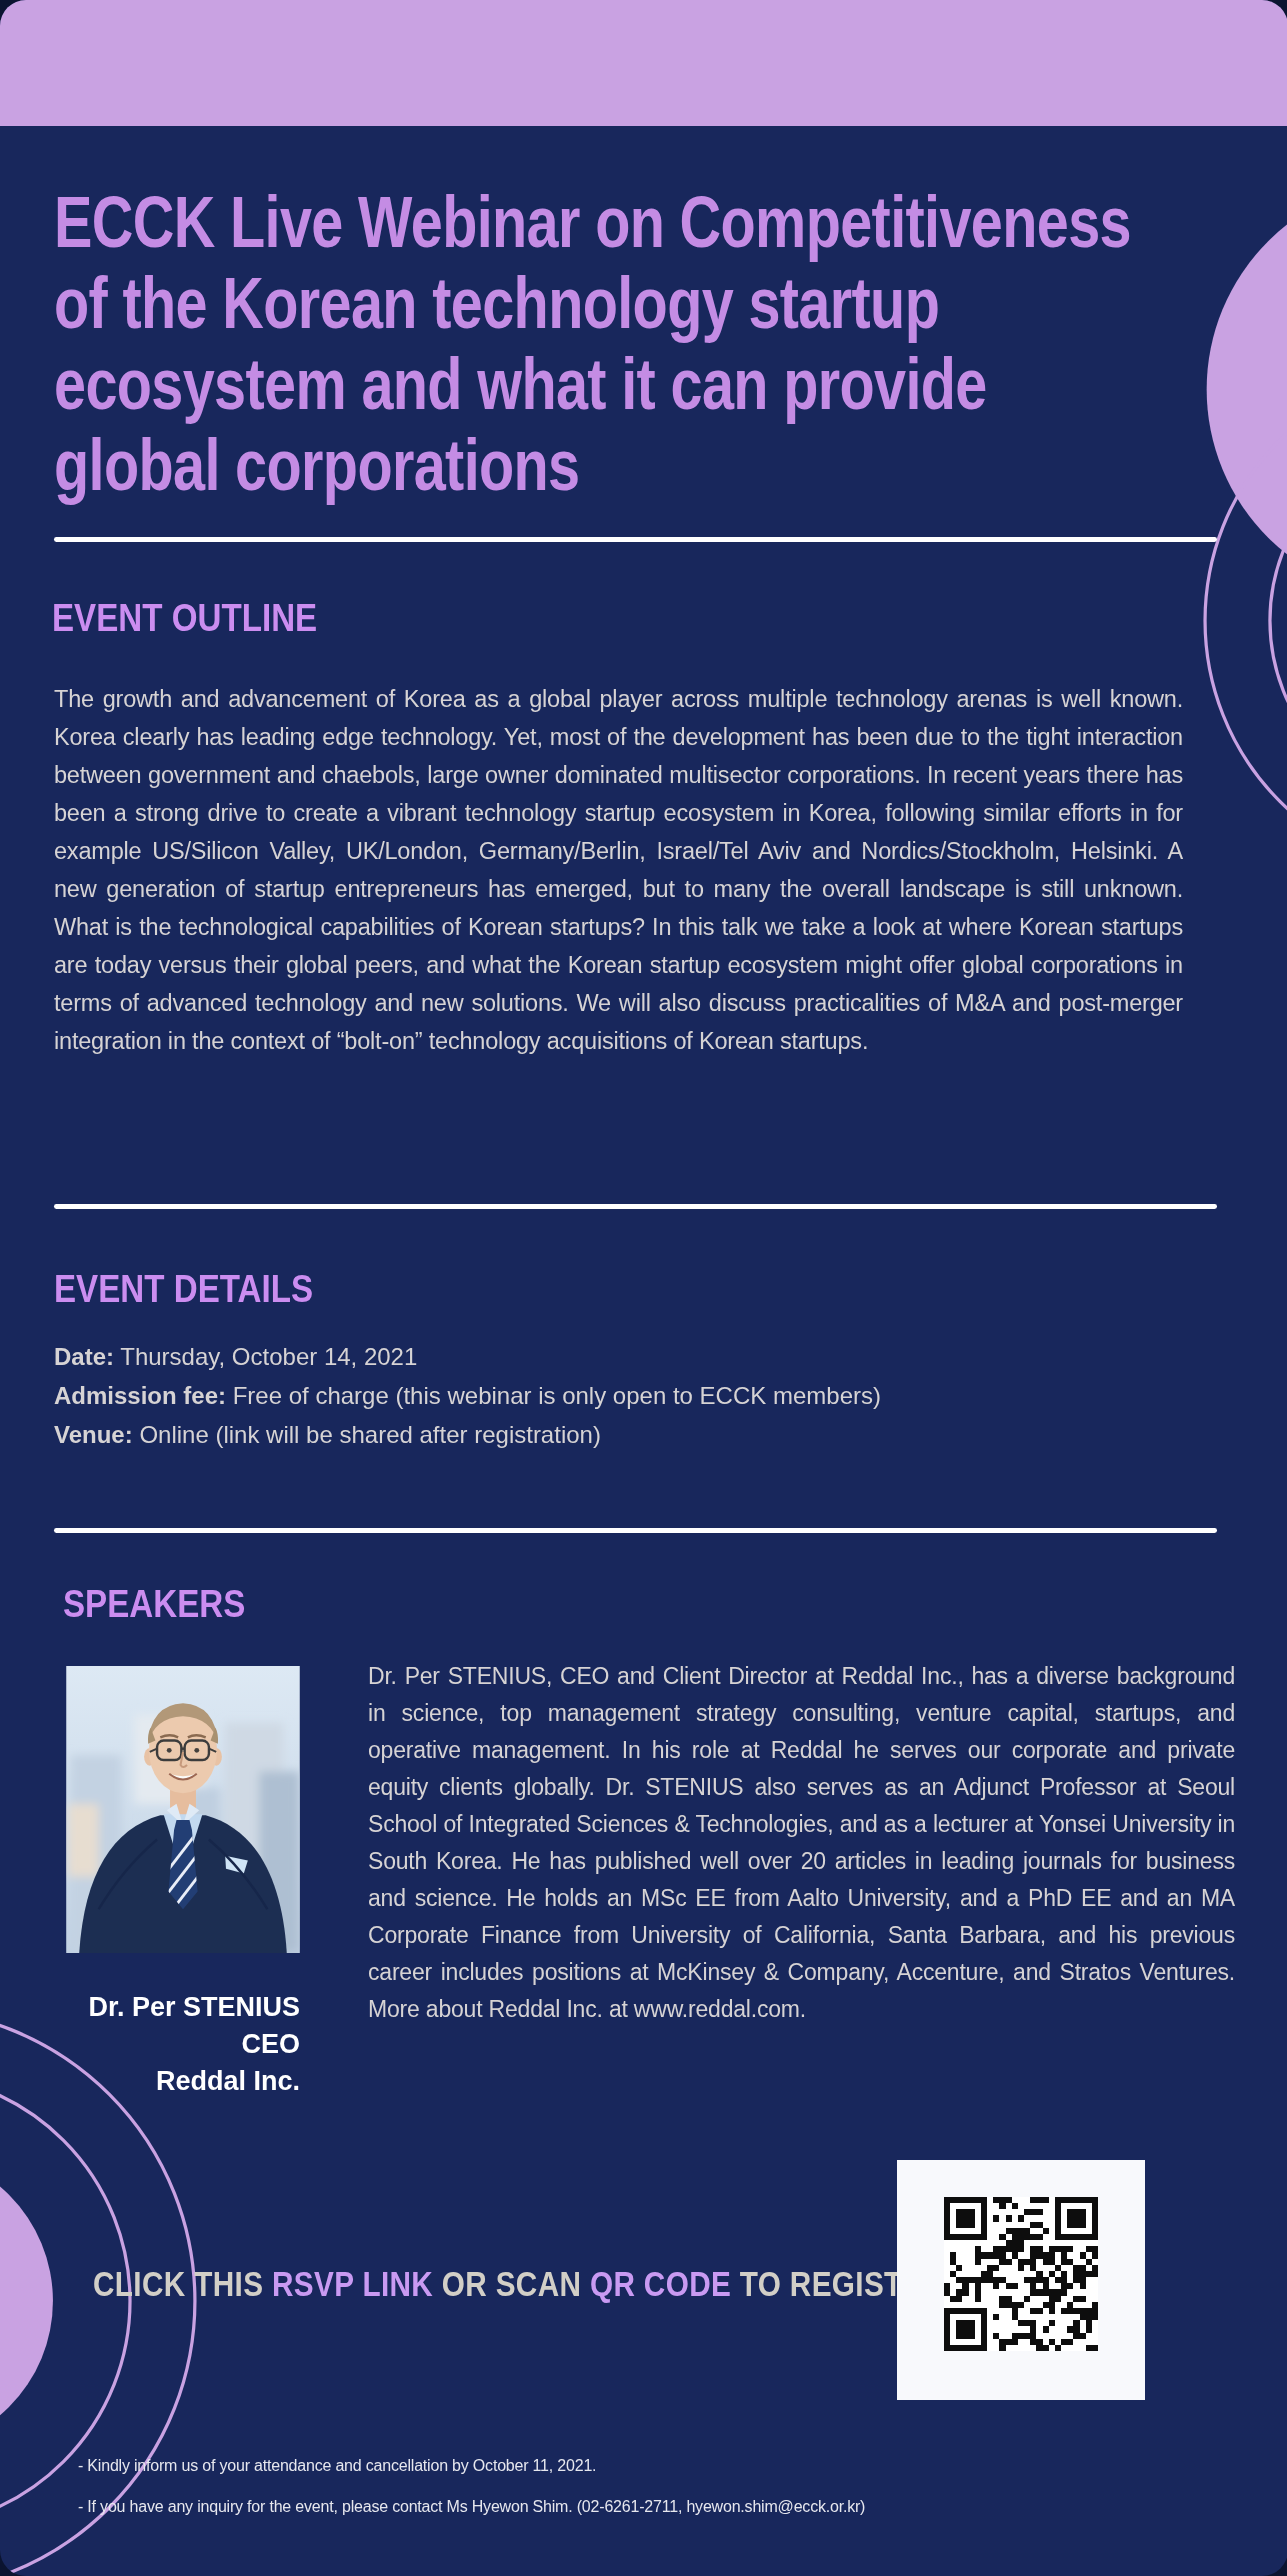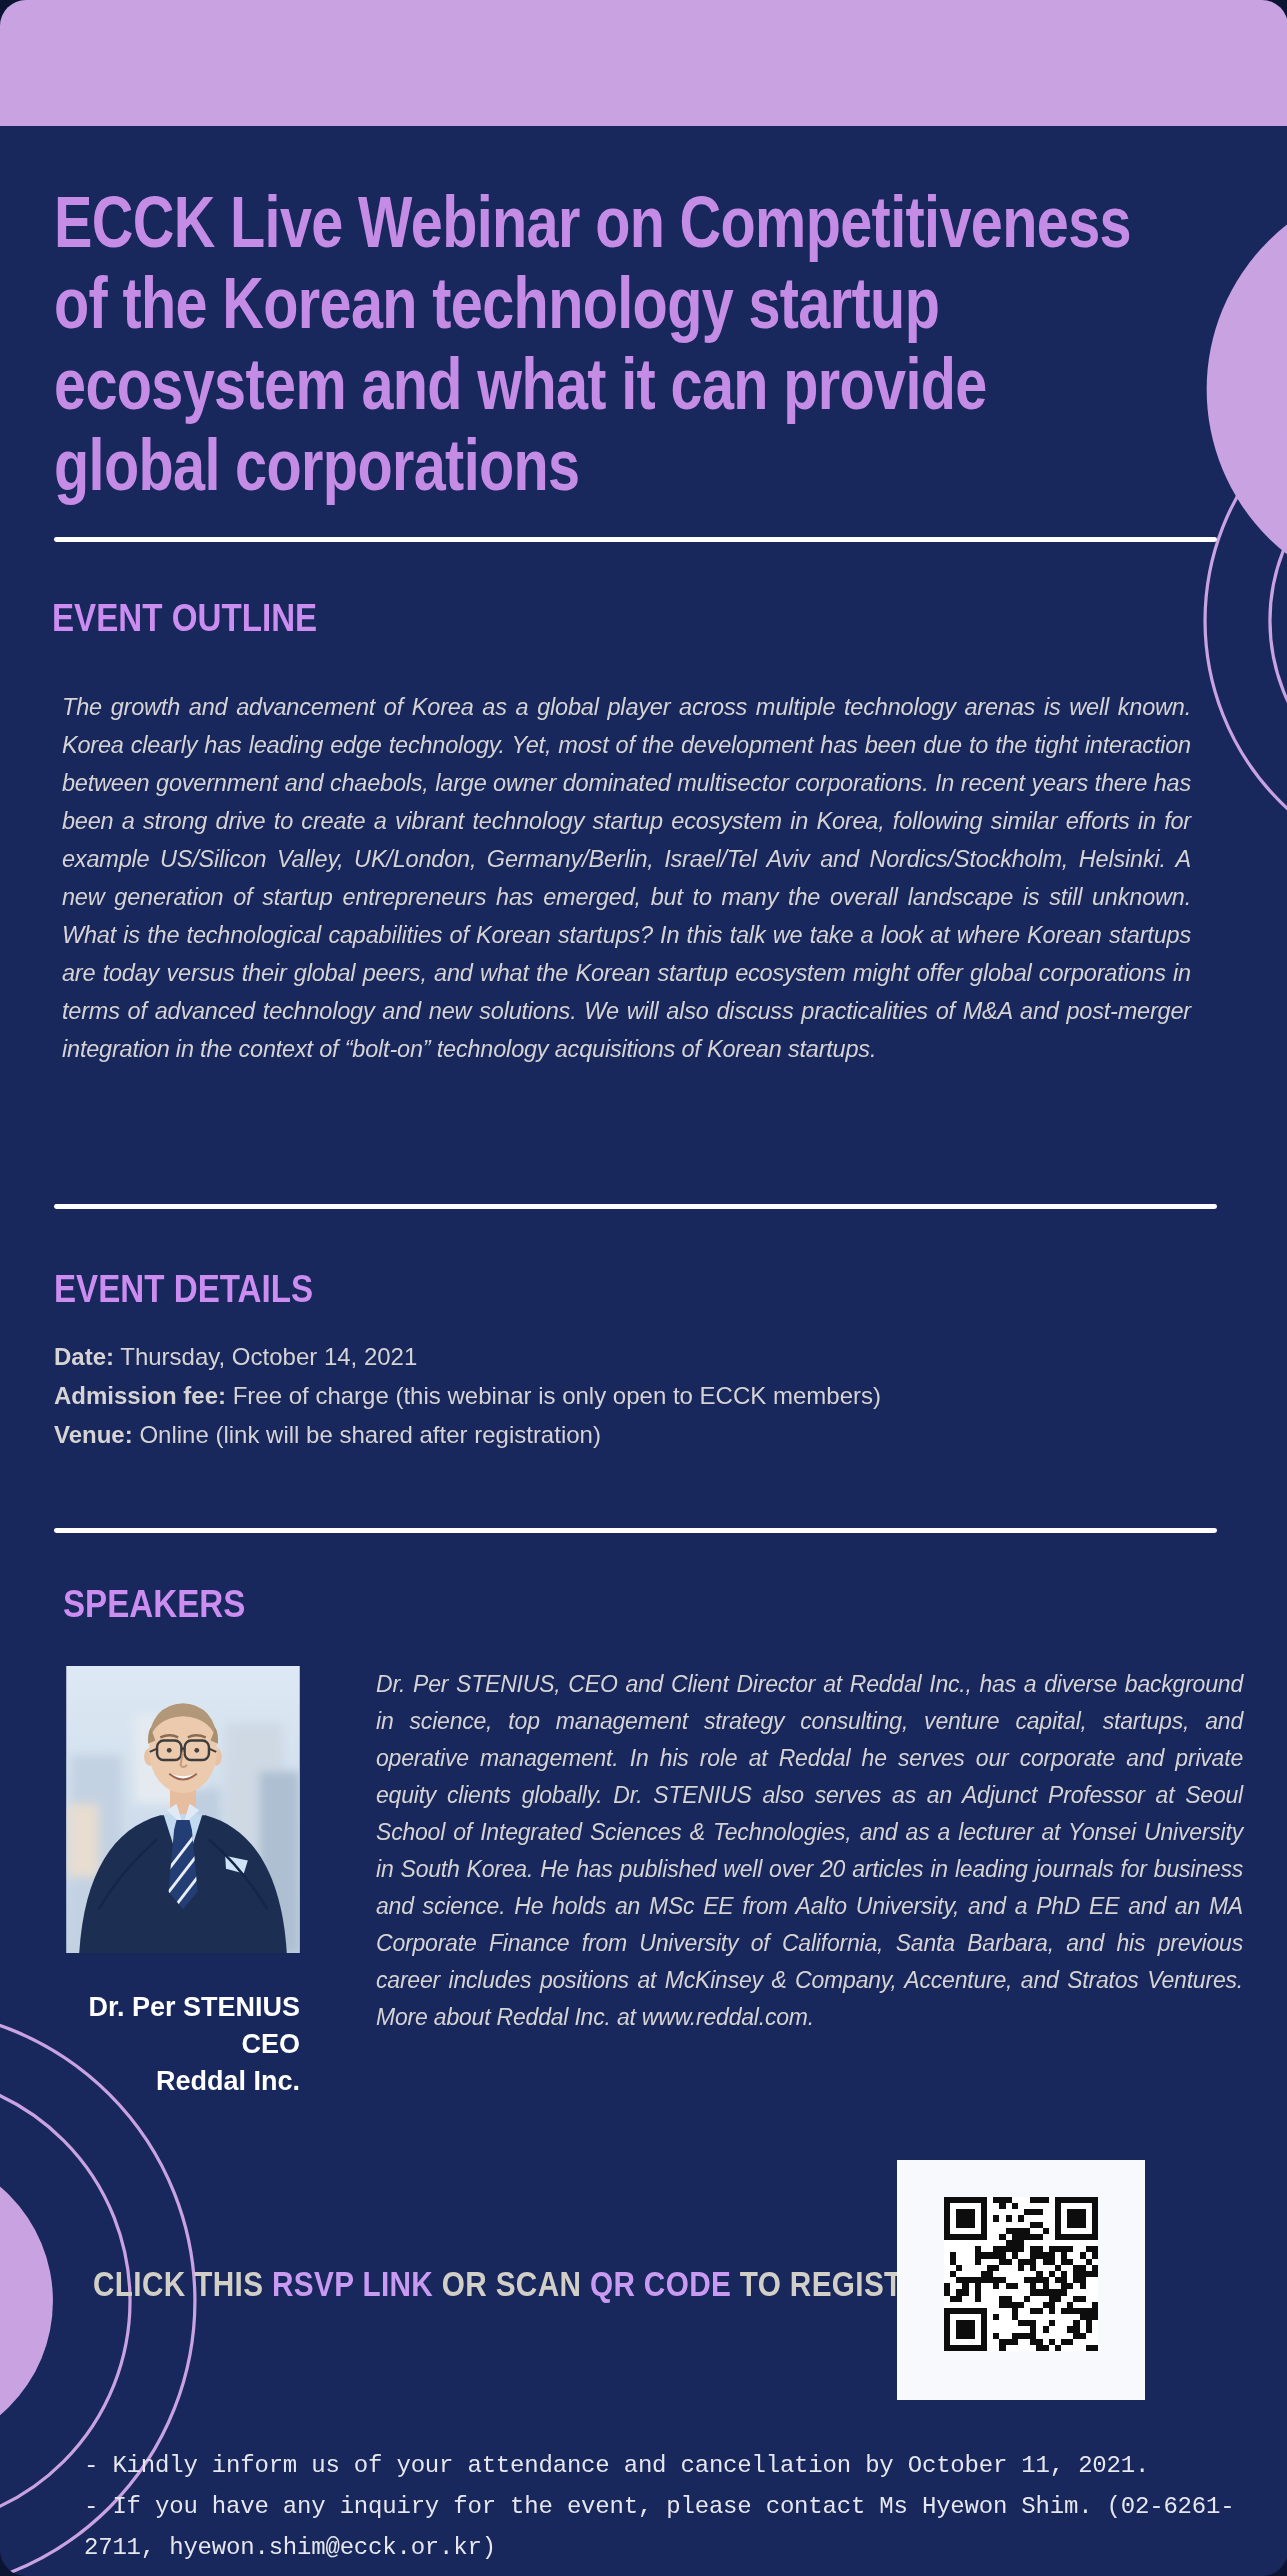--- a/index.html
+++ b/index.html
@@ -16,34 +16,34 @@
   .abs{position:absolute;z-index:2;}
   .title{left:54px;top:182px;margin:0;font-size:72px;line-height:81px;font-weight:bold;
          color:var(--title-purple,#c48ce4);letter-spacing:-0.8px;white-space:nowrap;
          transform:scaleX(.80);transform-origin:left top;}
   .title span{display:block;}
   .hr{left:54px;width:1163px;height:4.9px;background:var(--white,#fff);border-radius:2.4px;}
   .hr1{top:537px;} .hr2{top:1204px;} .hr3{top:1528px;}
   .h2{margin:0;font-size:39px;font-weight:bold;color:var(--heading-purple,#cb8df0);
       letter-spacing:0;white-space:nowrap;transform:scaleX(.85);transform-origin:left top;}
   .h2-outline{left:52px;top:596px;} .h2-details{left:54px;top:1267px;} .h2-speakers{left:63px;top:1582px;}
-  .bodytext{margin:8px;color:var(--body-gray,#d6d3d4);text-align:justify;letter-spacing:-0.2px;font-style:italic;}
+  .bodytext{margin:0;color:var(--body-gray,#d6d3d4);text-align:justify;letter-spacing:-0.2px;}
   .outline{left:54px;top:680px;width:1129px;font-size:23.5px;line-height:38px;}
   .details{left:54px;top:1337px;width:1136px;font-size:24px;line-height:39px;color:var(--body-gray,#d6d3d4);}
   .details b{font-weight:bold;}
   .photo{left:66px;top:1666px;width:234px;height:287px;}
   .namecard{left:66px;top:1989px;width:234px;text-align:right;color:var(--white,#fff);
             font-size:27px;line-height:37px;font-weight:bold;}
   .bio{left:368px;top:1658px;width:867px;font-size:23px;line-height:37px;}
   .rsvp{left:93px;top:2264px;font-size:35px;font-weight:bold;letter-spacing:0.4px;white-space:nowrap;
         color:var(--rsvp-beige,#d2cfc7);transform:scaleX(.85);transform-origin:left top;}
   .rsvp .hl{color:var(--rsvp-purple,#c99af2);}
   .qrcard{left:897px;top:2160px;width:248px;height:240px;background:#f8f9fc;display:flex;justify-content:center;}
   .qr{margin-top:37px;width:154px;height:154px;}
-  .footer{left:84px;top:2445px;width:1185px;font-size:24px;line-height:41px;color:var(--footer-gray,#e6e7ee);letter-spacing:-0.2px;font-family:Liberation Mono, monospace;}
+  .footer{left:78px;top:2445px;width:1185px;font-size:16px;line-height:41px;color:var(--footer-gray,#e6e7ee);letter-spacing:-0.2px;}
 </style>
 </head>
 <body>
 
 <div class="page">
 
   <svg class="decor" width="1288" height="2576" viewBox="0 0 1587 3175">
     <circle class="decor-fill" cx="1745" cy="480" r="258"></circle>
     <circle class="decor-ring" cx="1800" cy="765" r="235"></circle>
     <circle class="decor-ring" cx="1800" cy="765" r="315"></circle>

